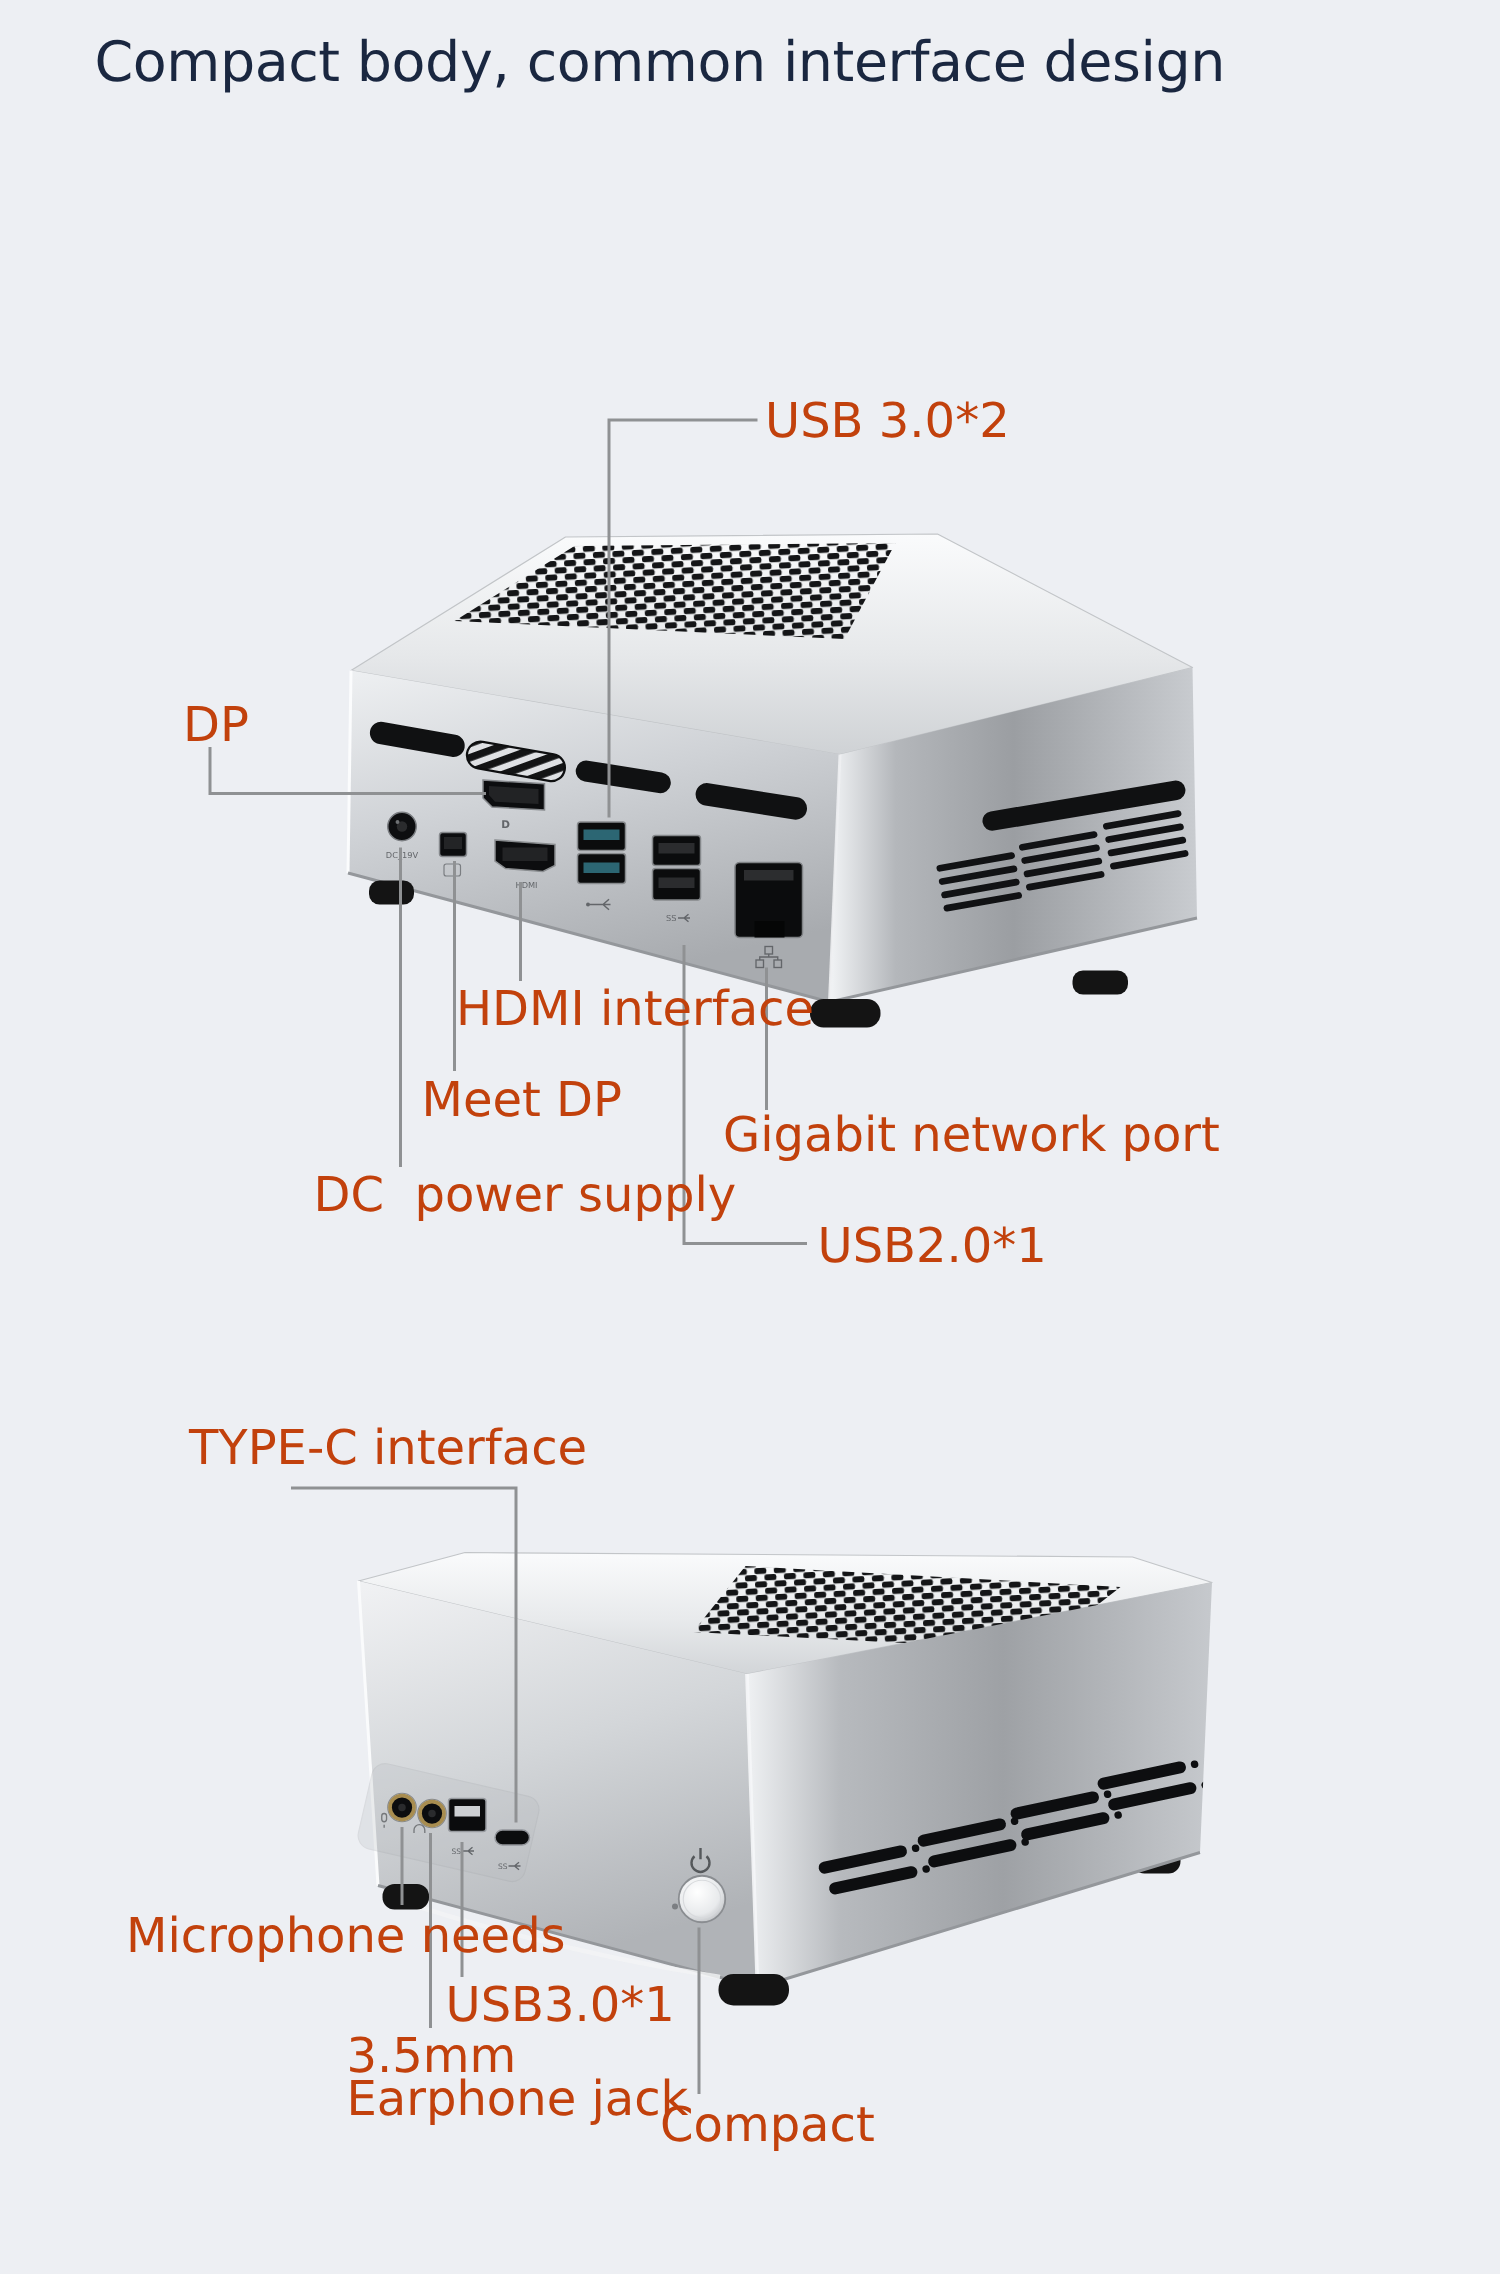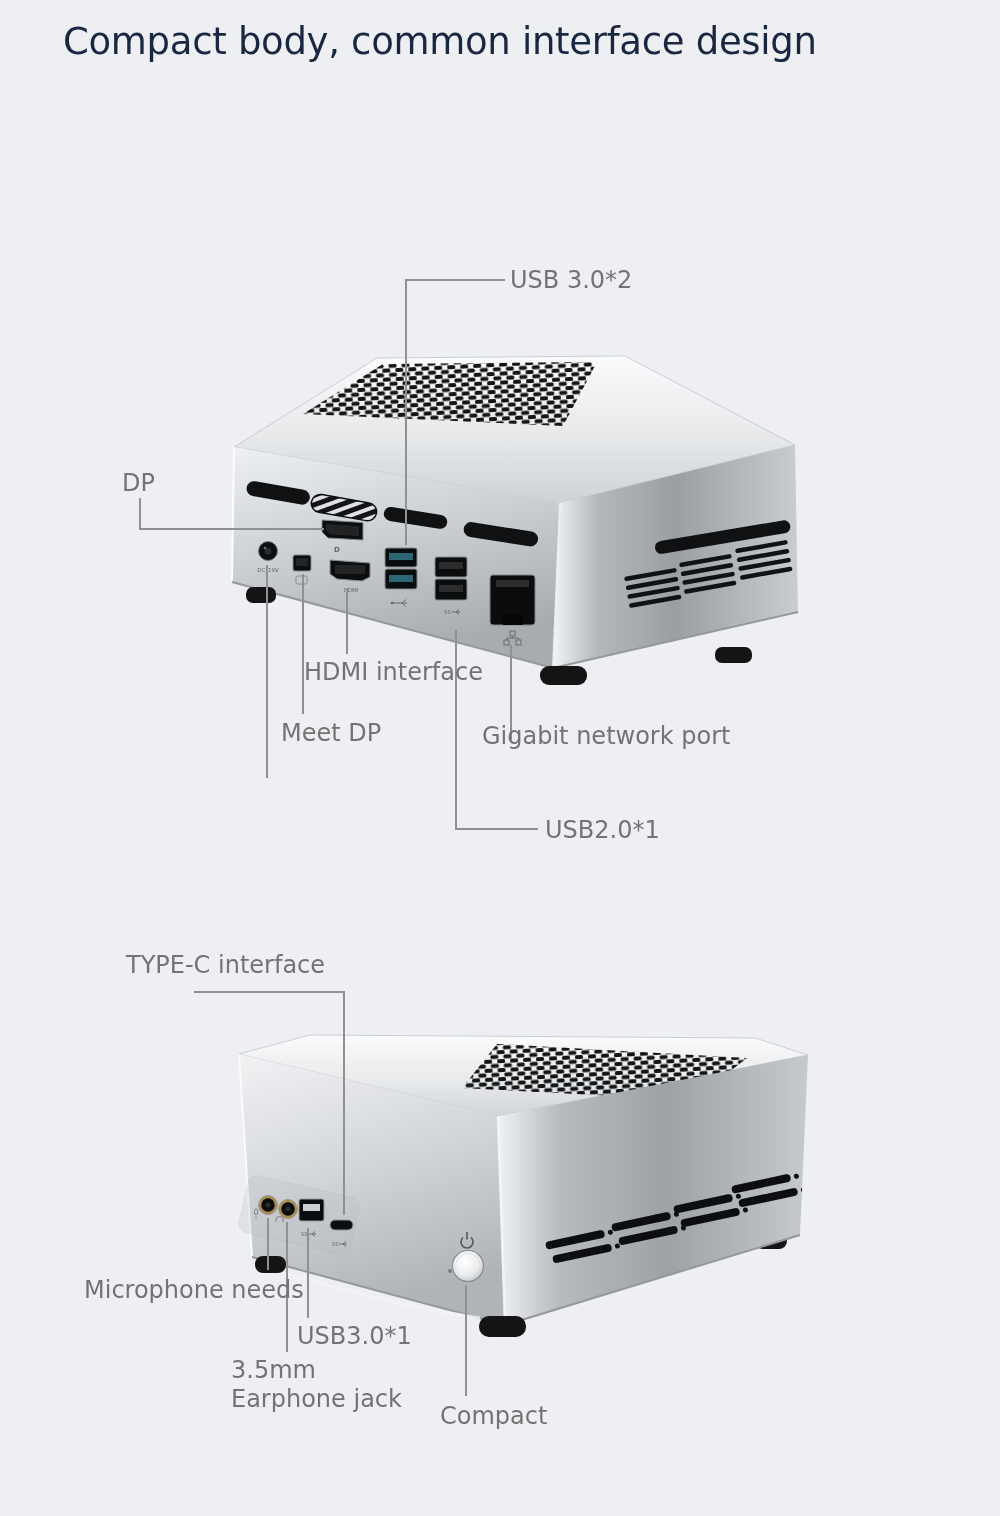--- a/index.html
+++ b/index.html
@@ -3,22 +3,22 @@
 <meta charset="utf-8">
 <style>
   html,body{margin:0;padding:0;background:#dfe2e6;}
   .canvas{
     position:relative;width:1000px;height:1516px;overflow:hidden;
     background:#edeff3;
     font-family:"DejaVu Sans","Liberation Sans",sans-serif;
   }
   .title{position:absolute;left:63px;top:18px;color:#1a2740;
     font-size:37px;line-height:47px;letter-spacing:-0.3px;}
-  .callout-label{position:absolute;font-size:24px;line-height:29px;
-    color:#737373;white-space:pre;}
+  .callout-label{position:absolute;font-size:32px;line-height:29px;
+    color:#c2410c;white-space:pre;}
   svg{position:absolute;display:block;}
   .overlay{pointer-events:none;}
 </style>
 </head>
 <body>
 
 <div class="canvas">
 
   <div class="title">
     <div>Compact body, common interface design</div>
@@ -289,21 +289,22 @@
     <polyline points="268,1218 268,1270"></polyline>
     <polyline points="308,1228 308,1318"></polyline>
     <polyline points="287,1222 287,1352"></polyline>
     <polyline points="466,1285 466,1396"></polyline>
   </svg>
 
   <div class="callout-label" style="left:510px;top:266px;z-index:11">USB 3.0*2</div>
   <div class="callout-label" style="left:122px;top:469px;z-index:11">DP</div>
   <div class="callout-label" style="left:304px;top:658px;z-index:11">HDMI interface</div>
   <div class="callout-label" style="left:281px;top:719px;z-index:11">Meet DP</div>
-  <div class="callout-label" style="left:482px;top:722px;z-index:11">Gigabit network port</div>
+  <div class="callout-label" style="left:482px;top:742px;z-index:11">Gigabit network port</div>
+  <div class="callout-label" style="left:209px;top:782px;z-index:11">DC  power supply</div>
   <div class="callout-label" style="left:545px;top:816px;z-index:11">USB2.0*1</div>
   <div class="callout-label" style="left:126px;top:951px;z-index:11">TYPE-C interface</div>
   <div class="callout-label" style="left:84px;top:1276px;z-index:11">Microphone needs</div>
   <div class="callout-label" style="left:297px;top:1322px;z-index:11">USB3.0*1</div>
   <div class="callout-label" style="left:231px;top:1356px;z-index:11">3.5mm
 Earphone jack</div>
   <div class="callout-label" style="left:440px;top:1402px;z-index:11">Compact</div>
 
 </div>
 

